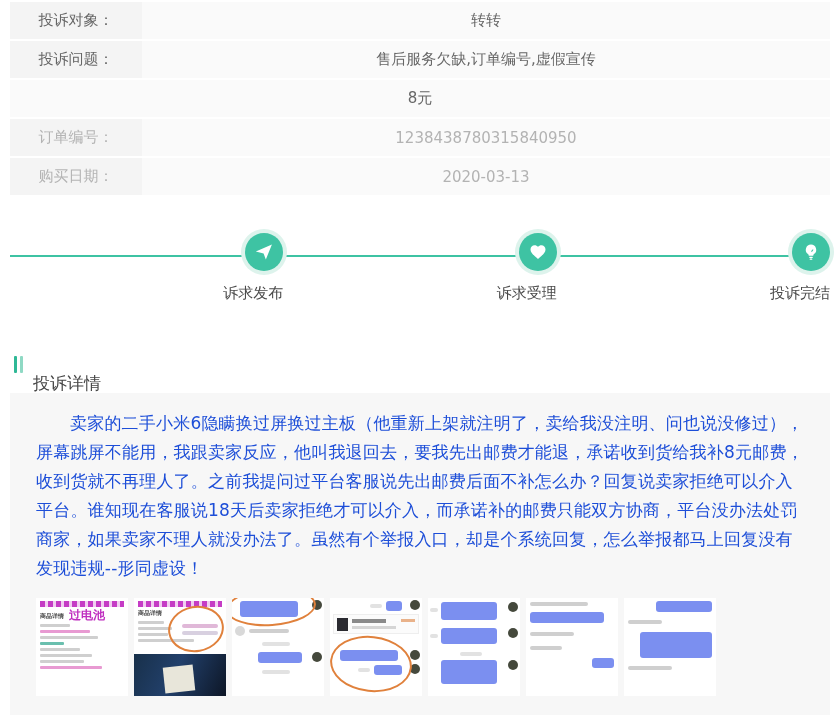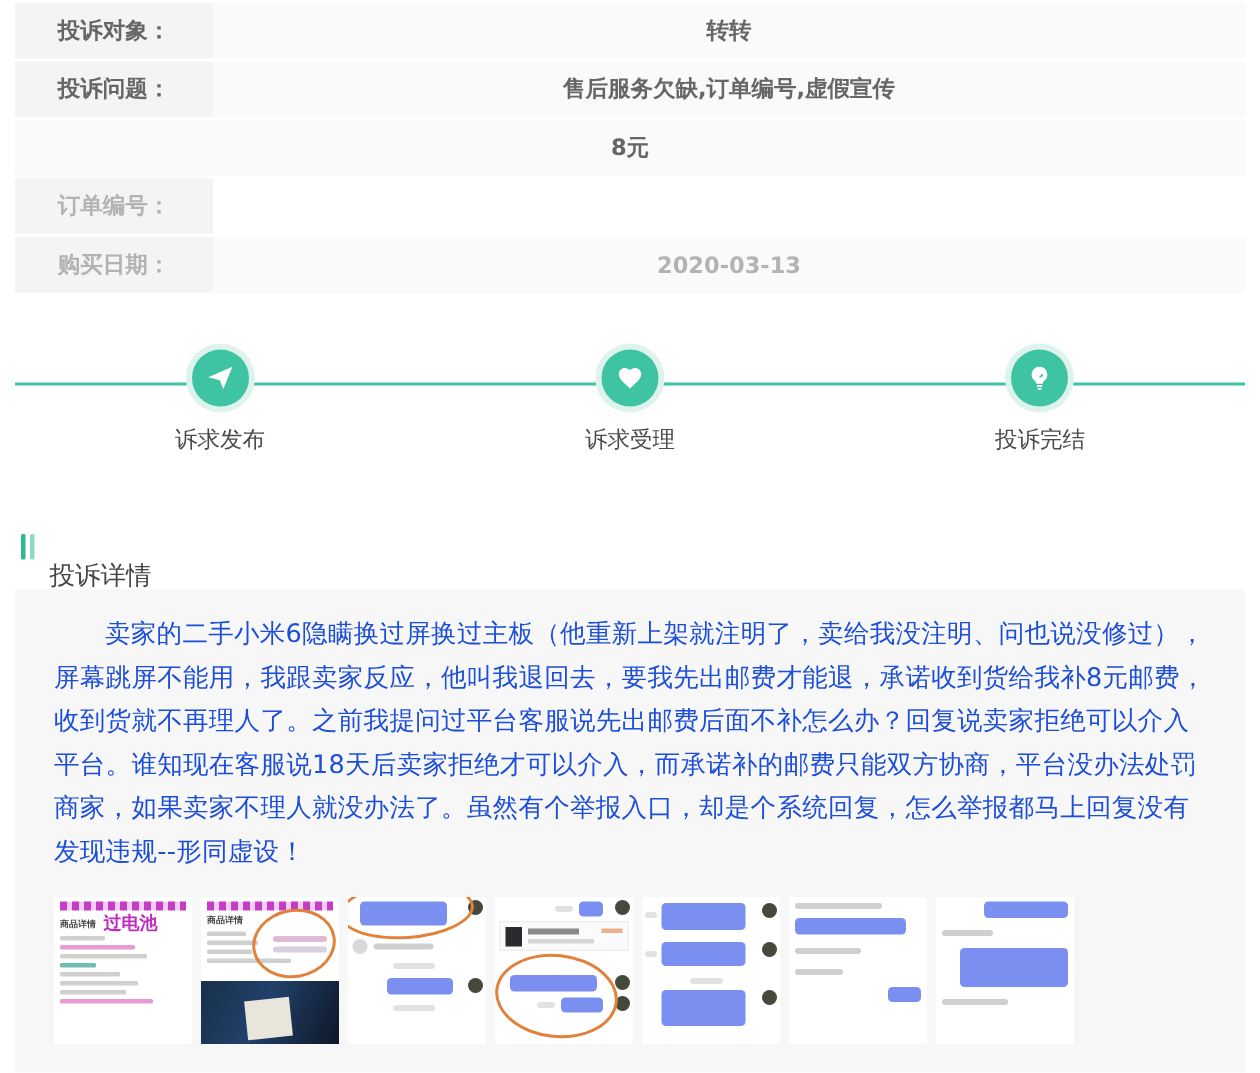--- a/index.html
+++ b/index.html
@@ -1,33 +1,33 @@
 <!DOCTYPE html>
 <html><head>
 <meta charset="utf-8">
 <style>
   * { margin:0; padding:0; box-sizing:border-box; }
   html,body { width:840px; height:715px; overflow:hidden; background:#fff;
     font-family:"DejaVu Sans","Liberation Sans",sans-serif; }
 
   
-  .info-table { margin:2px 10px 0 10px;font-weight:bold; }
+  .info-table { margin:2px 10px 0 10px; }
   .info-row { display:flex; height:37px; margin-bottom:2px; }
   .label-cell { width:132px; background:#f4f4f4; display:flex; align-items:center;
     justify-content:center; font-size:15px; color:#666; }
   .value-cell { flex:1; background:#fafafa; display:flex; align-items:center;
     justify-content:center; font-size:15px; color:#666; }
   .info-row.muted .label-cell, .info-row.muted .value-cell { color:#b3b3b3; }
 
   
   .timeline { position:relative; height:137px; }
   .timeline-line { position:absolute; left:10px; right:10px; top:58px; height:2px;
     background:#3ec3a3; }
   .steps { position:absolute; left:10px; right:10px; top:0; display:flex; }
-  .step { flex:1; display:flex; flex-direction:column; align-items:center; padding-top:36px; }
+  .step { flex:1; display:flex; flex-direction:column; align-items:flex-end; padding-top:36px; }
   .step-circle { width:38px; height:38px; border-radius:50%; background:#3ec3a3;
     box-shadow:0 0 0 4px #ddf3ec; display:flex; align-items:center; justify-content:center;
     position:relative; z-index:2; }
   .step-label { margin-top:13px; font-size:15px; color:#4a4a4a; }
 
   
   .section-header { margin:19px 0 0 14px; height:22px; display:flex; align-items:center; }
   .bar { width:3px; height:17px; border-radius:1px; }
   .bar1 { background:#2fb896; margin-right:3px; }
   .bar2 { background:#8fd9c4; margin-right:10px; }
@@ -78,20 +78,21 @@
   </div>
   <div class="info-row">
     <div class="label-cell">投诉问题：</div>
     <div class="value-cell">售后服务欠缺,订单编号,虚假宣传</div>
   </div>
   <div class="info-row">
     <div class="value-cell">8元</div>
   </div>
   <div class="info-row muted">
     <div class="label-cell">订单编号：</div>
+    <div class="value-cell">1238438780315840950</div>
   </div>
   <div class="info-row muted">
     <div class="label-cell">购买日期：</div>
     <div class="value-cell">2020-03-13</div>
   </div>
 </div>
 
 <div class="timeline">
   <div class="timeline-line"></div>
   <div class="steps">

